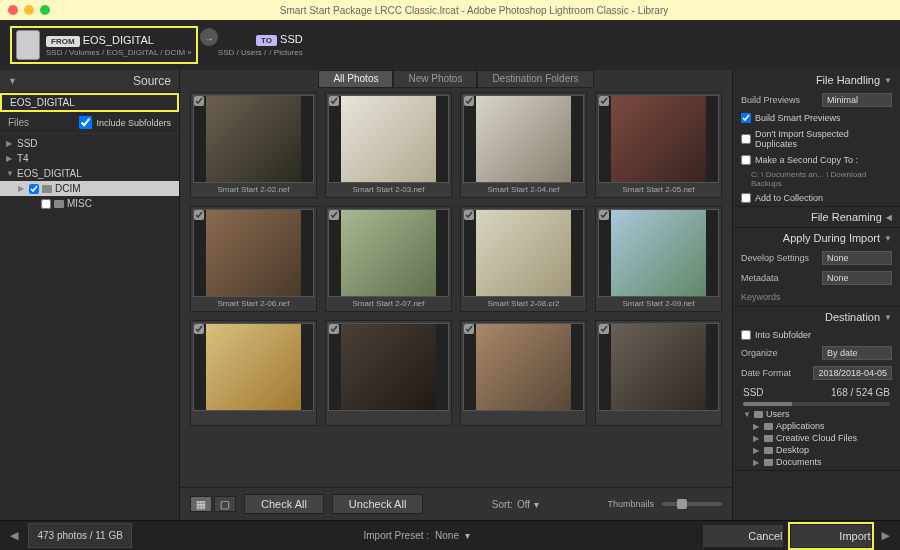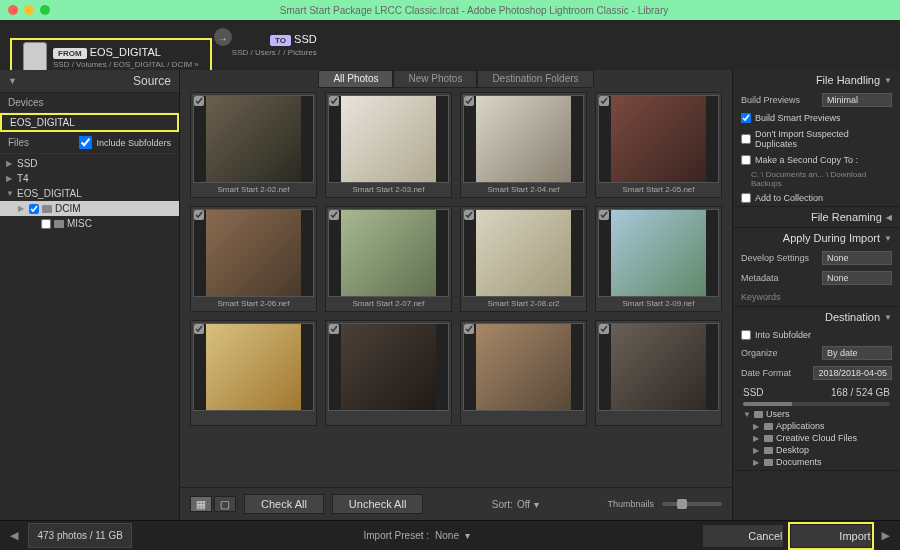--- a/index.html
+++ b/index.html
@@ -1,23 +1,23 @@
 <!DOCTYPE html>
 <html><head>
 <meta charset="utf-8">
 <style>
   * { box-sizing: border-box; margin: 0; padding: 0; font-family: "Helvetica Neue", Arial, sans-serif; }
   body { background: #1a1a1a; color: #d0d0d0; font-size: 11px; width: 900px; height: 550px; overflow: hidden; position: relative; }
-  .titlebar { height: 20px; background: #86efac; display: flex; align-items: center; padding: 0 8px; gap: 6px; }
+  .titlebar { height: 20px; background: #fef9c3; display: flex; align-items: center; padding: 0 8px; gap: 6px; }
   .tl { width: 10px; height: 10px; border-radius: 50%; }
   .tl.r { background: #ff5f56; } .tl.y { background: #ffbd2e; } .tl.g { background: #27c93f; }
   .titlebar-text { flex: 1; text-align: center; font-size: 10px; color: #666; }
   .app { position: absolute; top: 20px; left: 0; right: 0; bottom: 0; background: #272727; display: flex; flex-direction: column; }
   .topbar { display: flex; align-items: flex-start; padding: 8px 12px; height: 50px; }
-  .source-box { display: flex; align-items: center; gap: 6px; outline: 2px solid #f0f04a; padding: 2px 11px; height: 34px; margin-top: 12px; }
+  .source-box { display: flex; align-items: center; gap: 6px; outline: 2px solid #f0f04a; padding: 2px 4px; height: 34px; }
   .source-box .drive { width: 24px; height: 30px; background: #ccc; border-radius: 3px; border: 1px solid #888; }
   .source-info { display: flex; flex-direction: column; }
   .from-badge { background: #ddd; color: #333; font-size: 8px; font-weight: bold; padding: 1px 5px; border-radius: 2px; display: inline-block; margin-bottom: 1px; }
   .src-name { font-size: 11px; color: #eee; }
   .src-path { font-size: 8px; color: #999; }
   .mid-actions { flex: 1; text-align: center; }
   .mid-actions .actions { font-size: 12px; }
   .mid-actions .actions span { margin: 0 6px; color: #888; }
   .mid-actions .actions span.active { color: #eee; font-weight: bold; }
   .mid-actions .hint { font-size: 9px; color: #999; margin-top: 2px; }
@@ -129,21 +129,20 @@
     </div>
   </div>
 
   <div class="main">
 
     <div class="left">
       <div class="panel-head">
         <span class="tri">▼</span>
         <span>Source</span>
       </div>
-      <div class="section-label">Devices</div>
       <div class="device-row sel">EOS_DIGITAL</div>
       <div class="section-label" style="display:flex;justify-content:space-between;align-items:center">
         <span>Files</span>
         <span class="include">
           <input type="checkbox" checked="" style="">
           <span>Include Subfolders</span>
         </span>
       </div>
       <div class="tree">
         <div class="tree-row">

